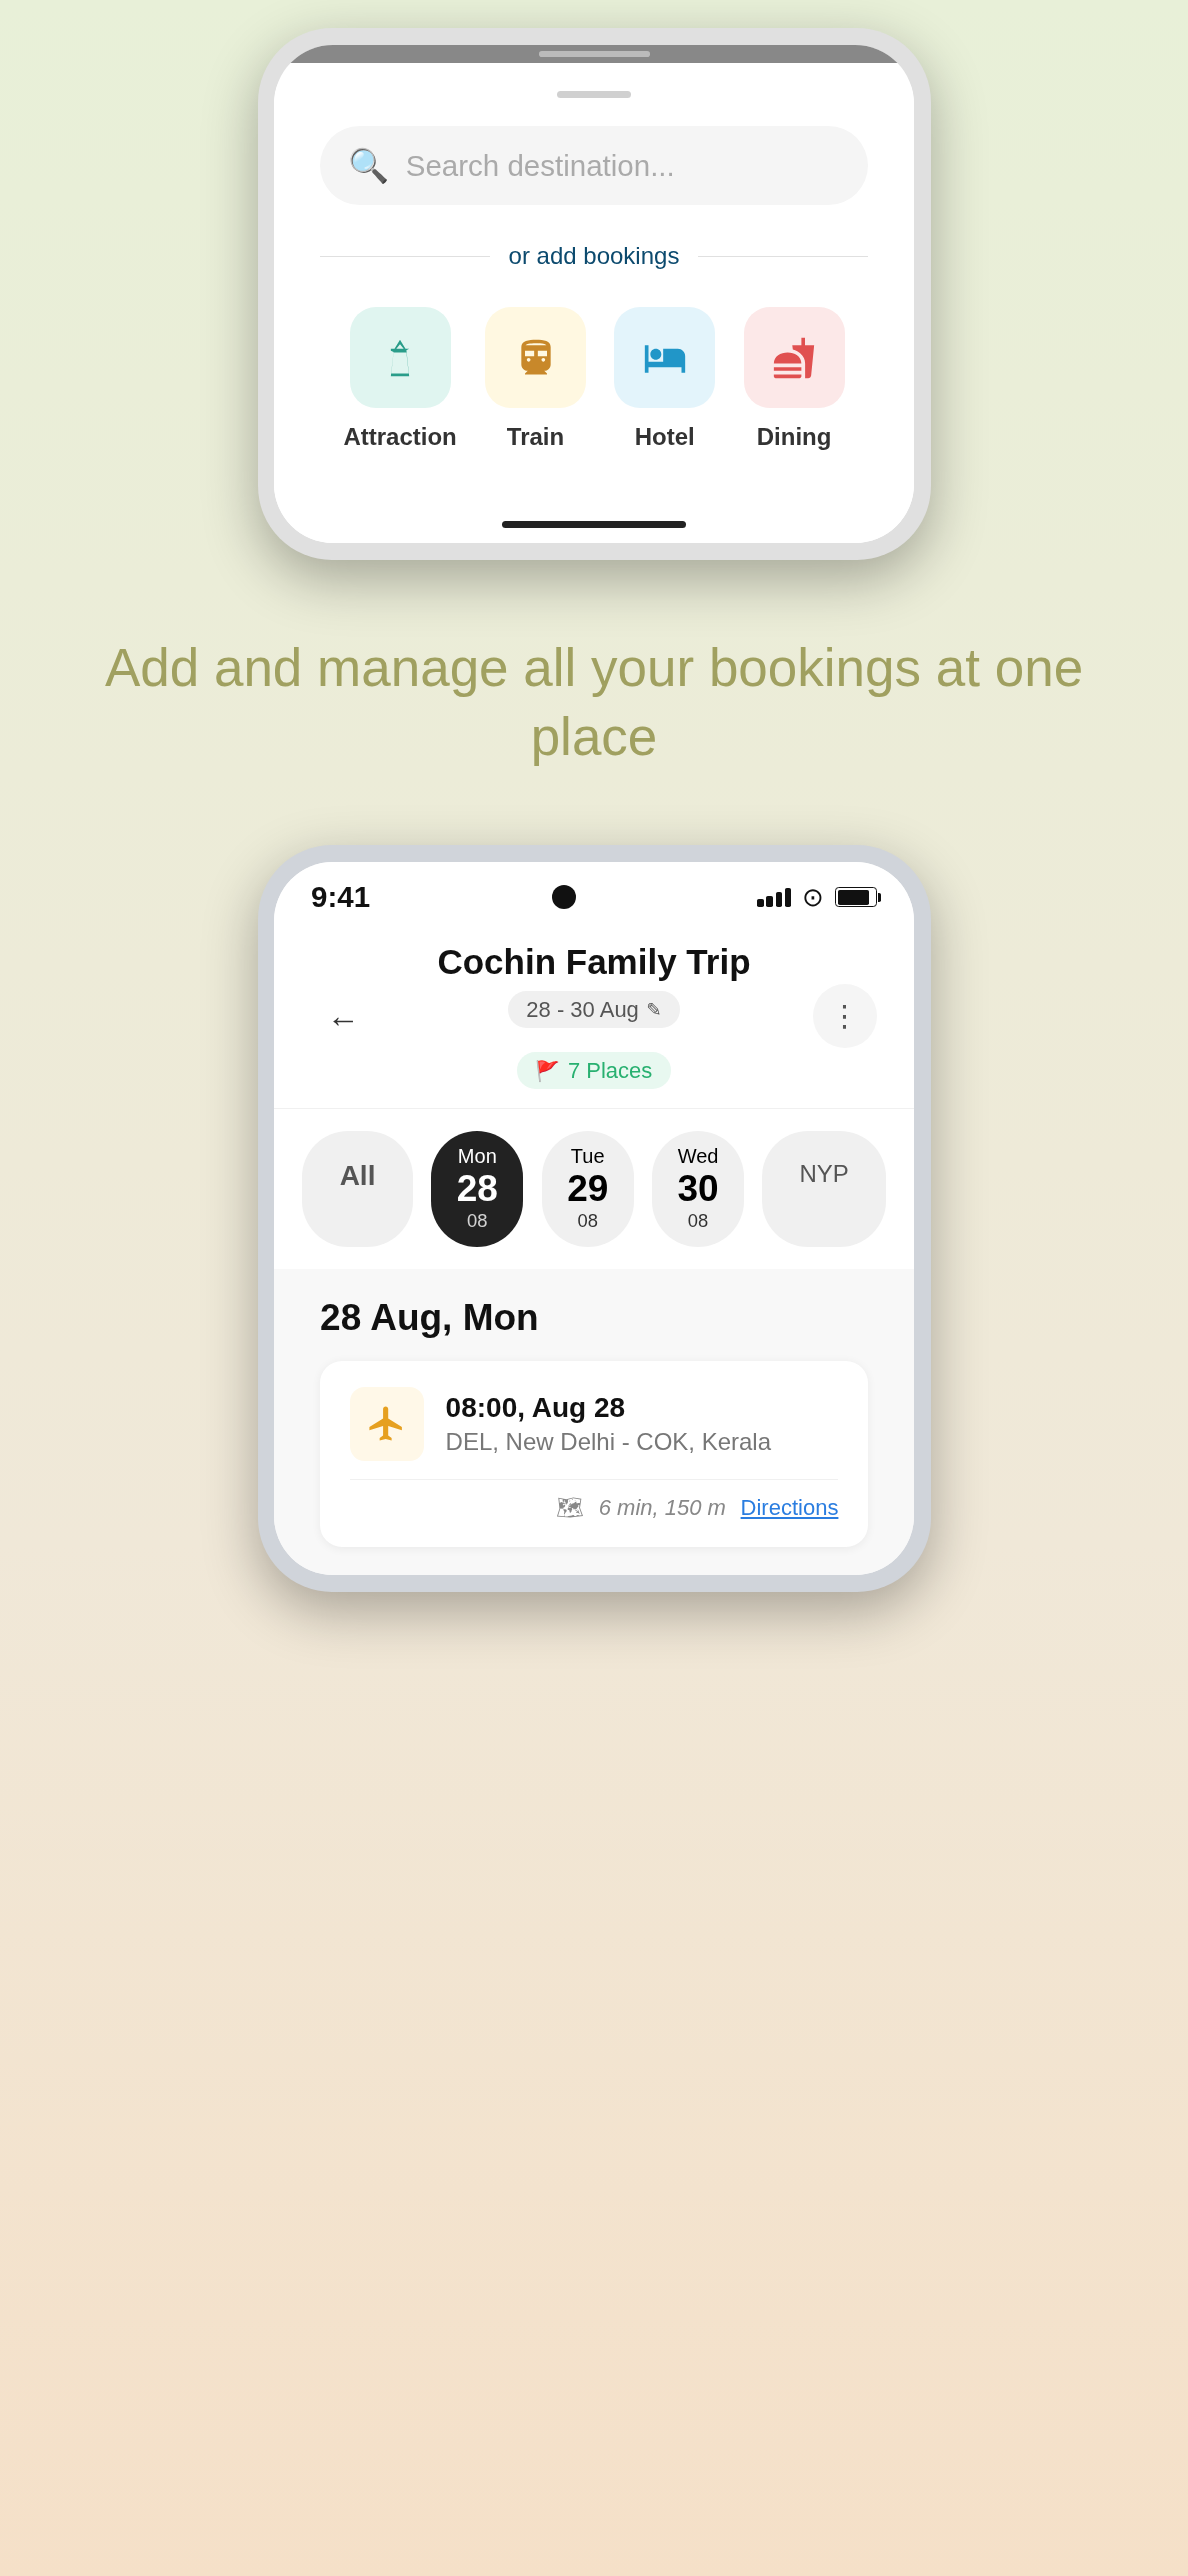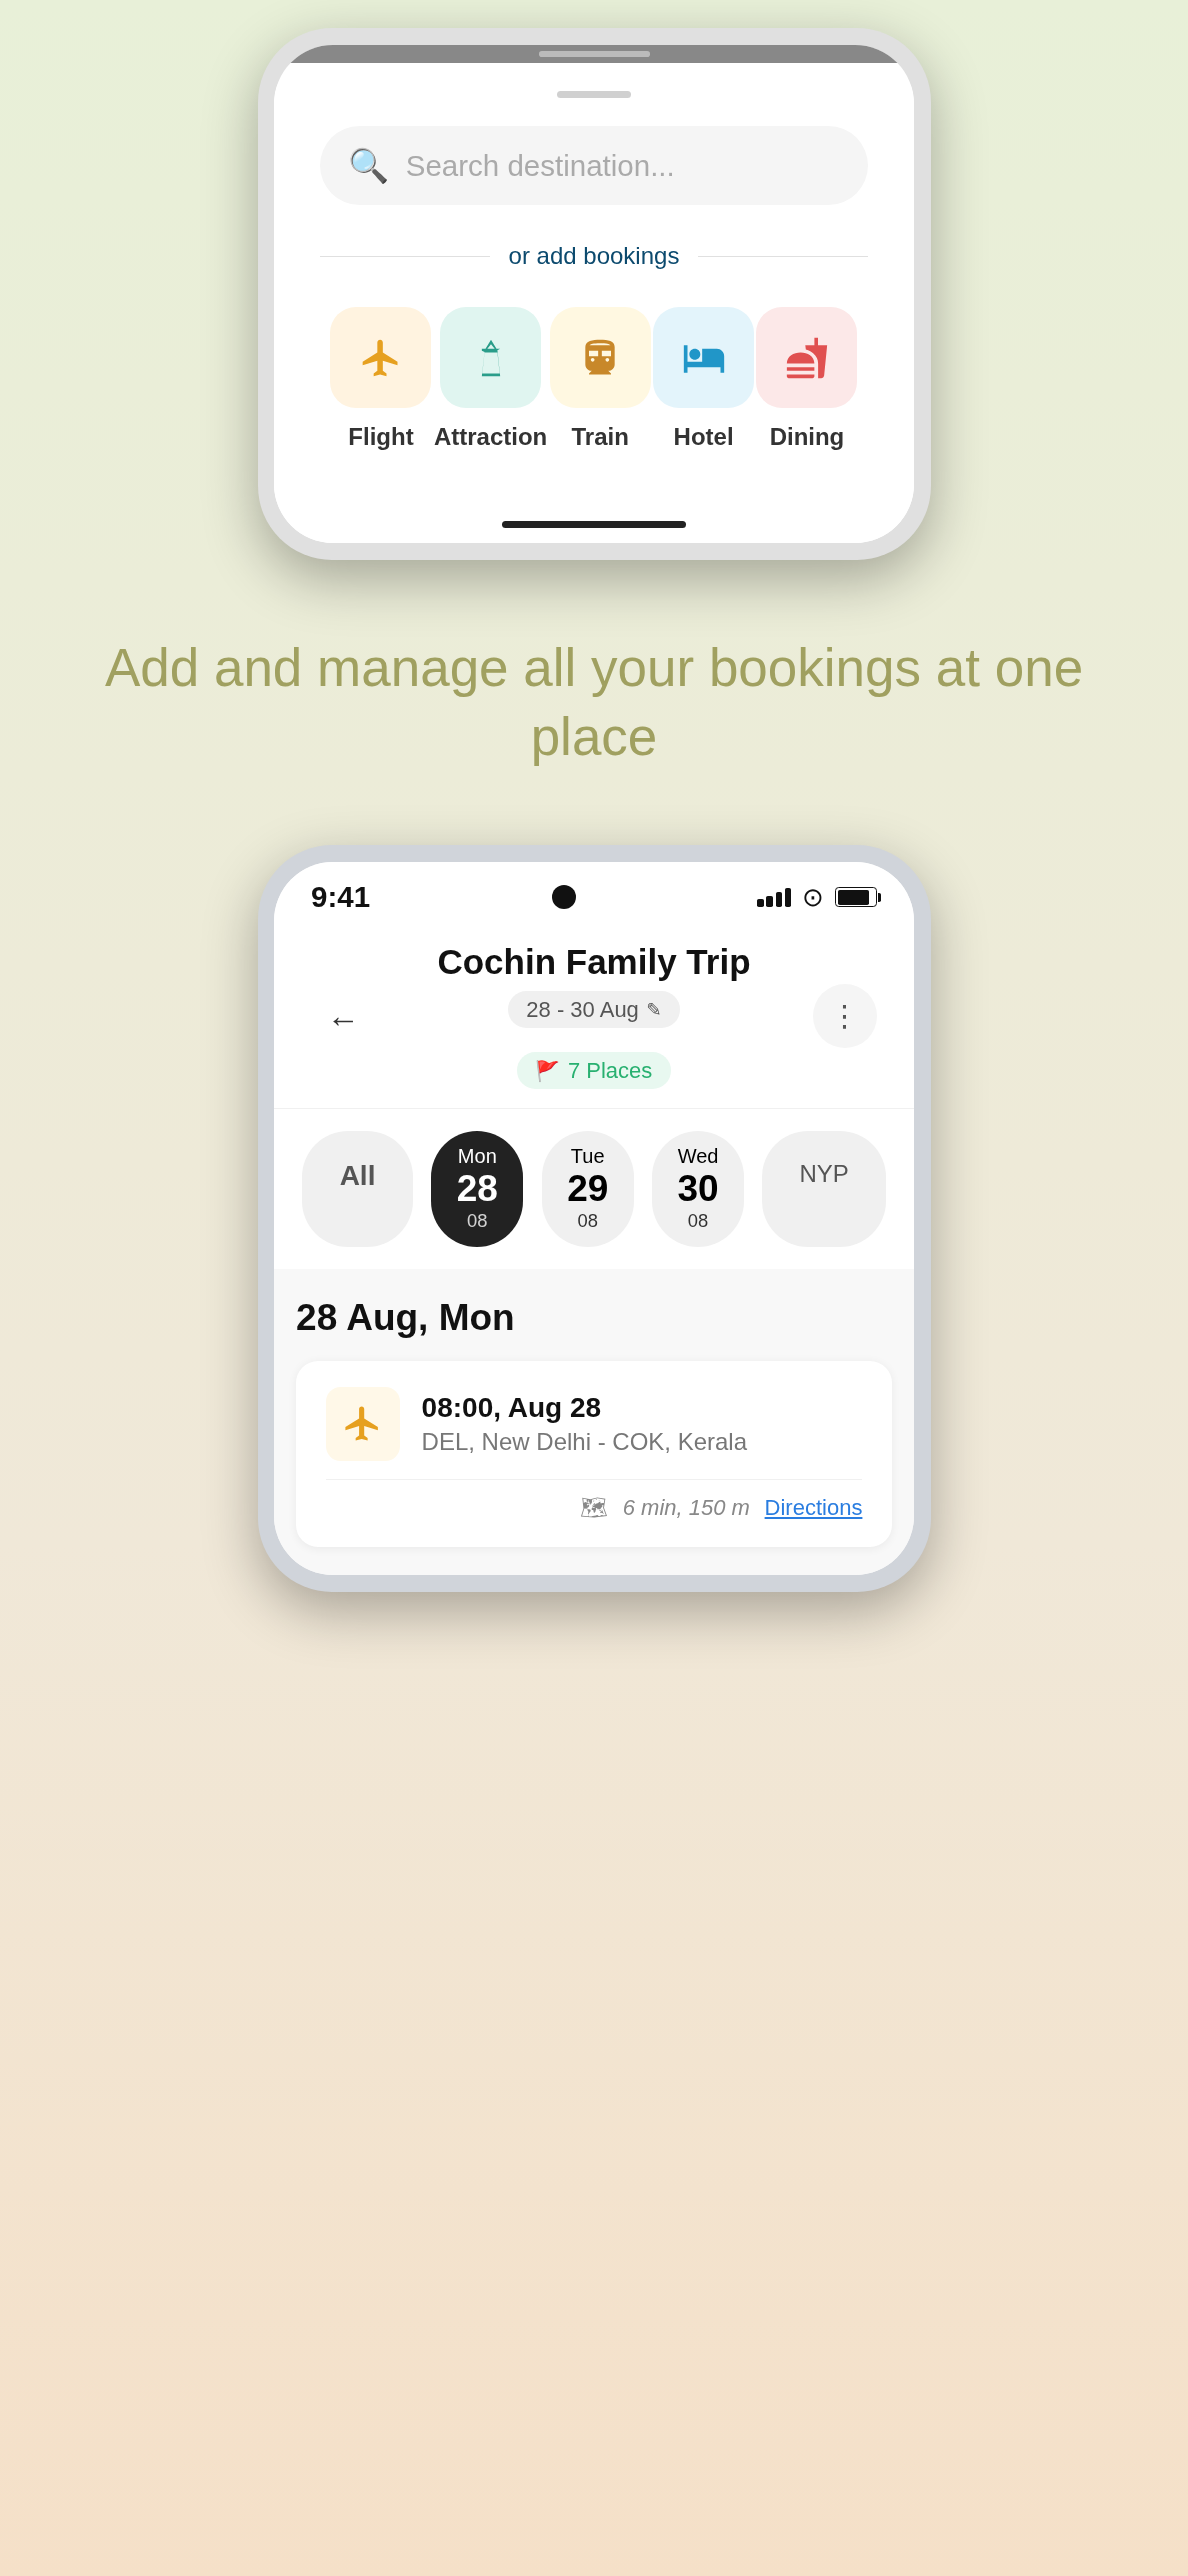--- a/index.html
+++ b/index.html
@@ -347,21 +347,21 @@
       font-weight: 500;
       color: #555;
       padding: 14.7px 22px;
       display: flex;
       align-items: center;
     }
 
     
     .day-content {
       background: #f8f8f8;
-      padding: 28px 22px;
+      padding: 28px 46px;
     }
     .day-header {
       font-size: 37px;
       font-weight: 700;
       color: #111;
       margin-bottom: 22px;
     }
 
     
     .booking-card {
@@ -437,28 +437,20 @@
       </div>
 
       <div class="or-divider">
         <div class="or-line"></div>
         <span class="or-text">or add bookings</span>
         <div class="or-line"></div>
       </div>
 
       <div class="booking-icons">
 
-        <div class="booking-item">
-          <div class="booking-icon-circle icon-flight">
-            <svg width="44" height="44" viewBox="0 0 24 24" fill="none">
-              <path d="M21 16v-2l-8-5V3.5c0-.83-.67-1.5-1.5-1.5S10 2.67 10 3.5V9l-8 5v2l8-2.5V19l-2 1.5V22l3.5-1 3.5 1v-1.5L13 19v-5.5l8 2.5z" fill="#e6a020"></path>
-            </svg>
-          </div>
-          <span class="booking-label">Flight</span>
-        </div>
 
         <div class="booking-item">
           <div class="booking-icon-circle icon-attraction">
             <svg width="44" height="44" viewBox="0 0 24 24" fill="none">
               <path d="M12 2L9 7H7v1l1.5.75L7 22h10l-1.5-14.25L17 7V7h-2L12 2zm0 2.5L14 7h-4l2-2.5zM8.5 9h7l1.25 11.5H7.25L8.5 9z" fill="#2a9d8a"></path>
             </svg>
           </div>
           <span class="booking-label">Attraction</span>
         </div>
 

